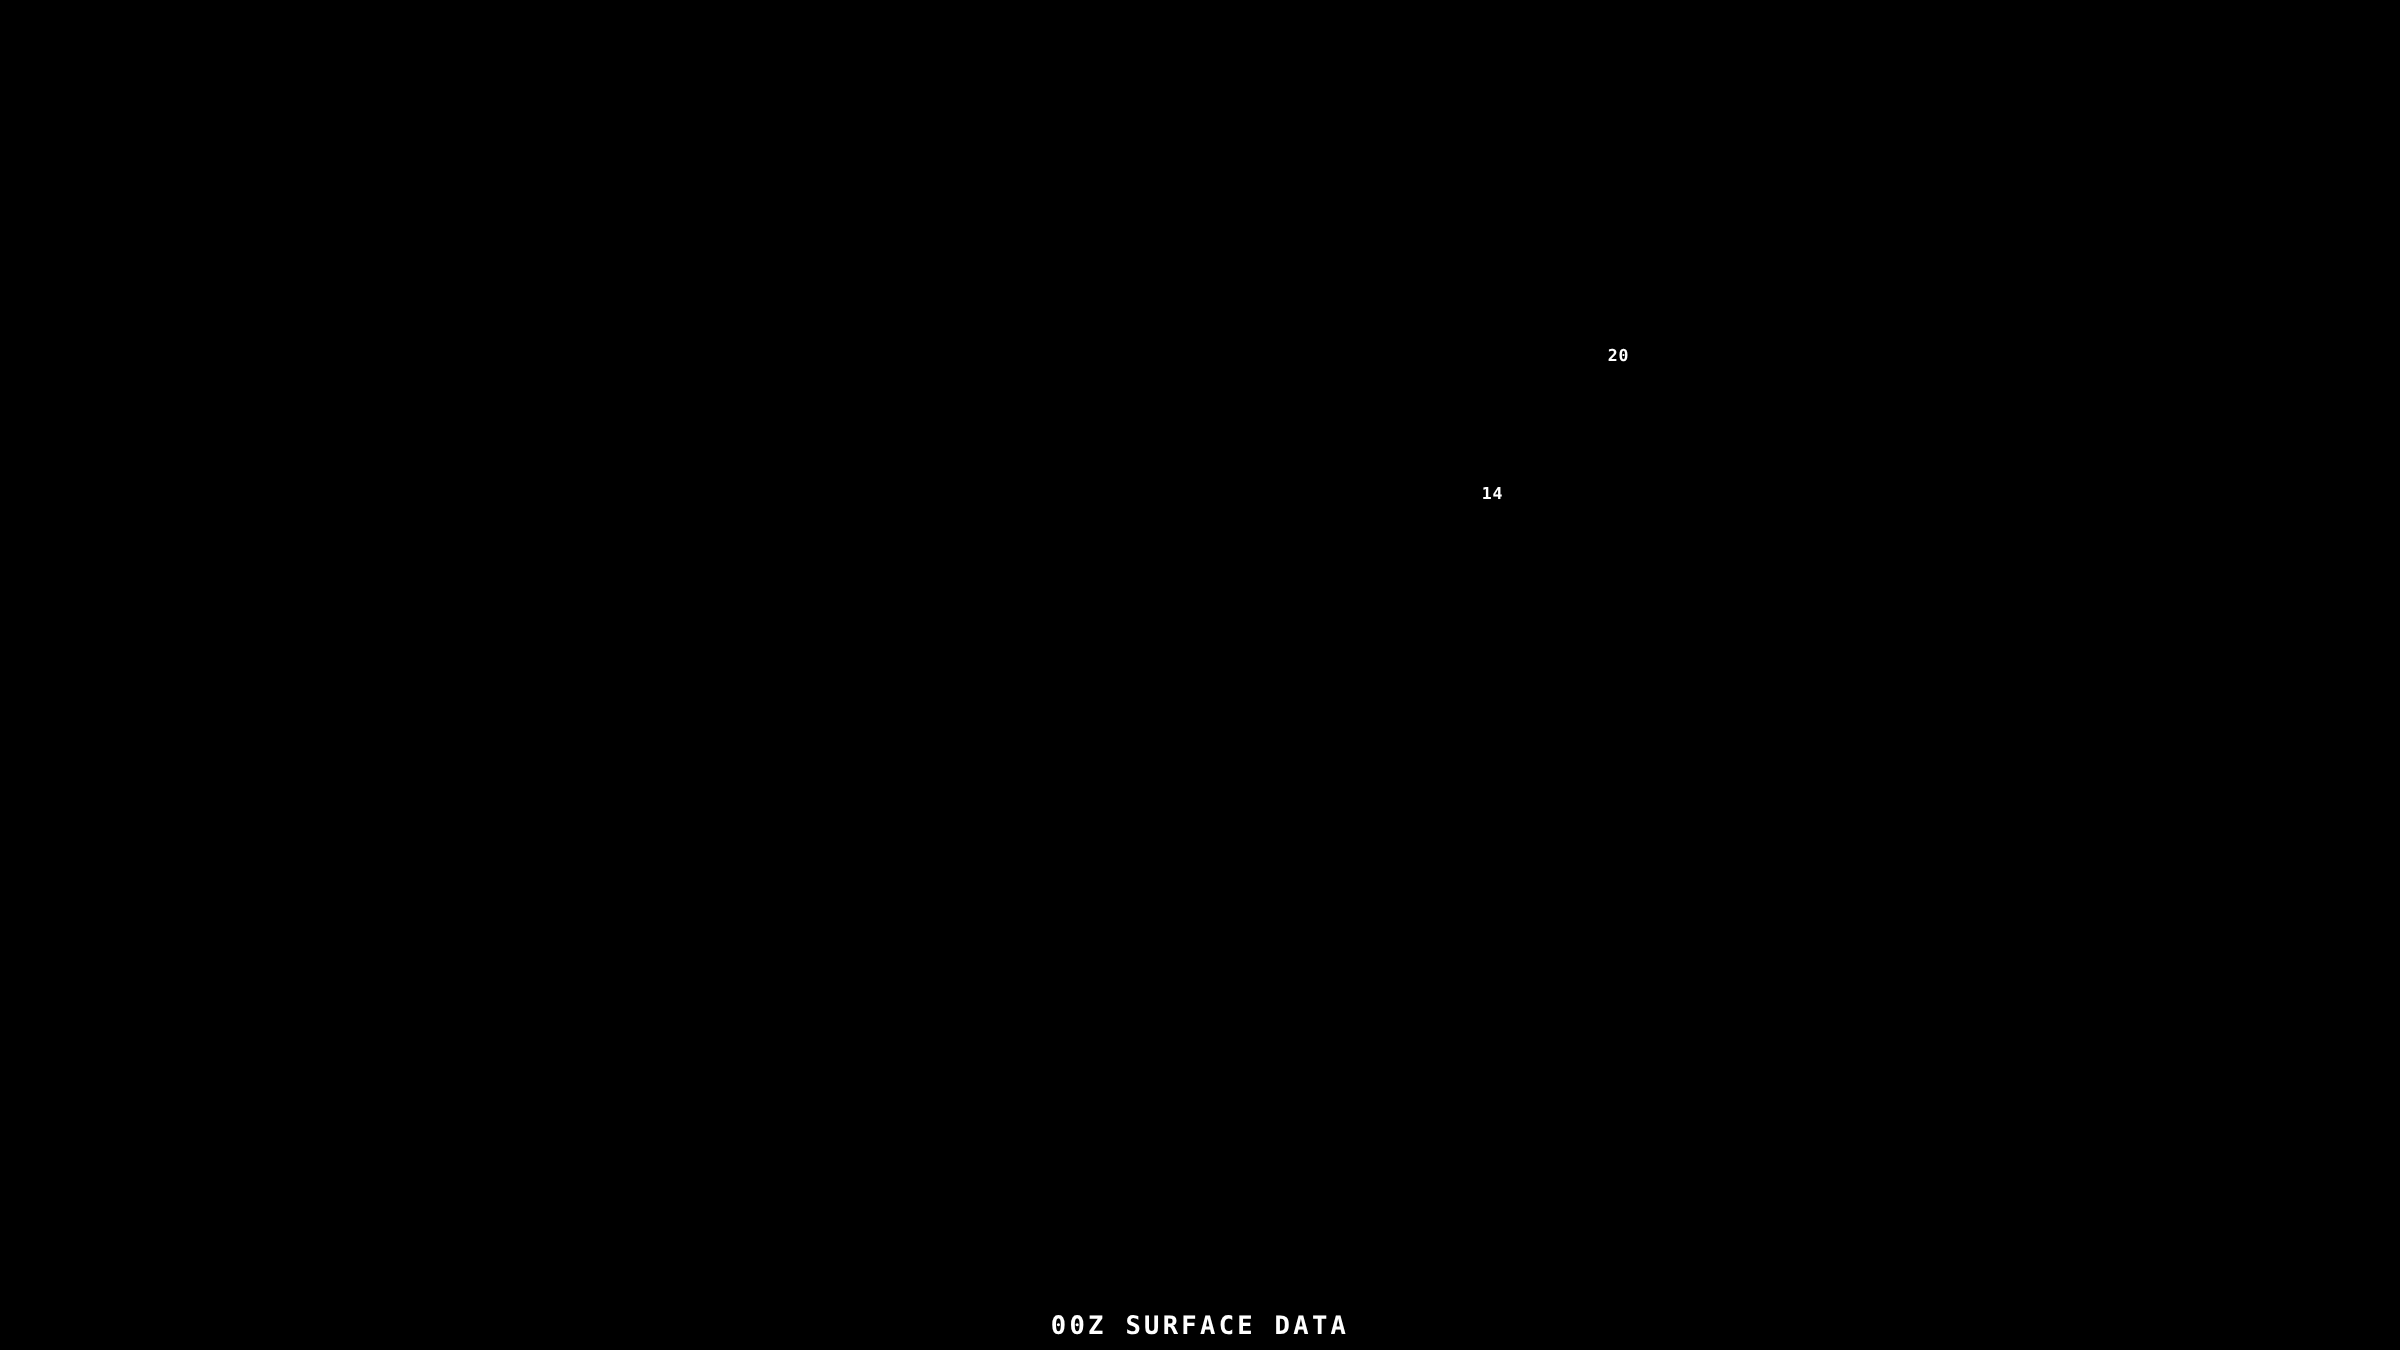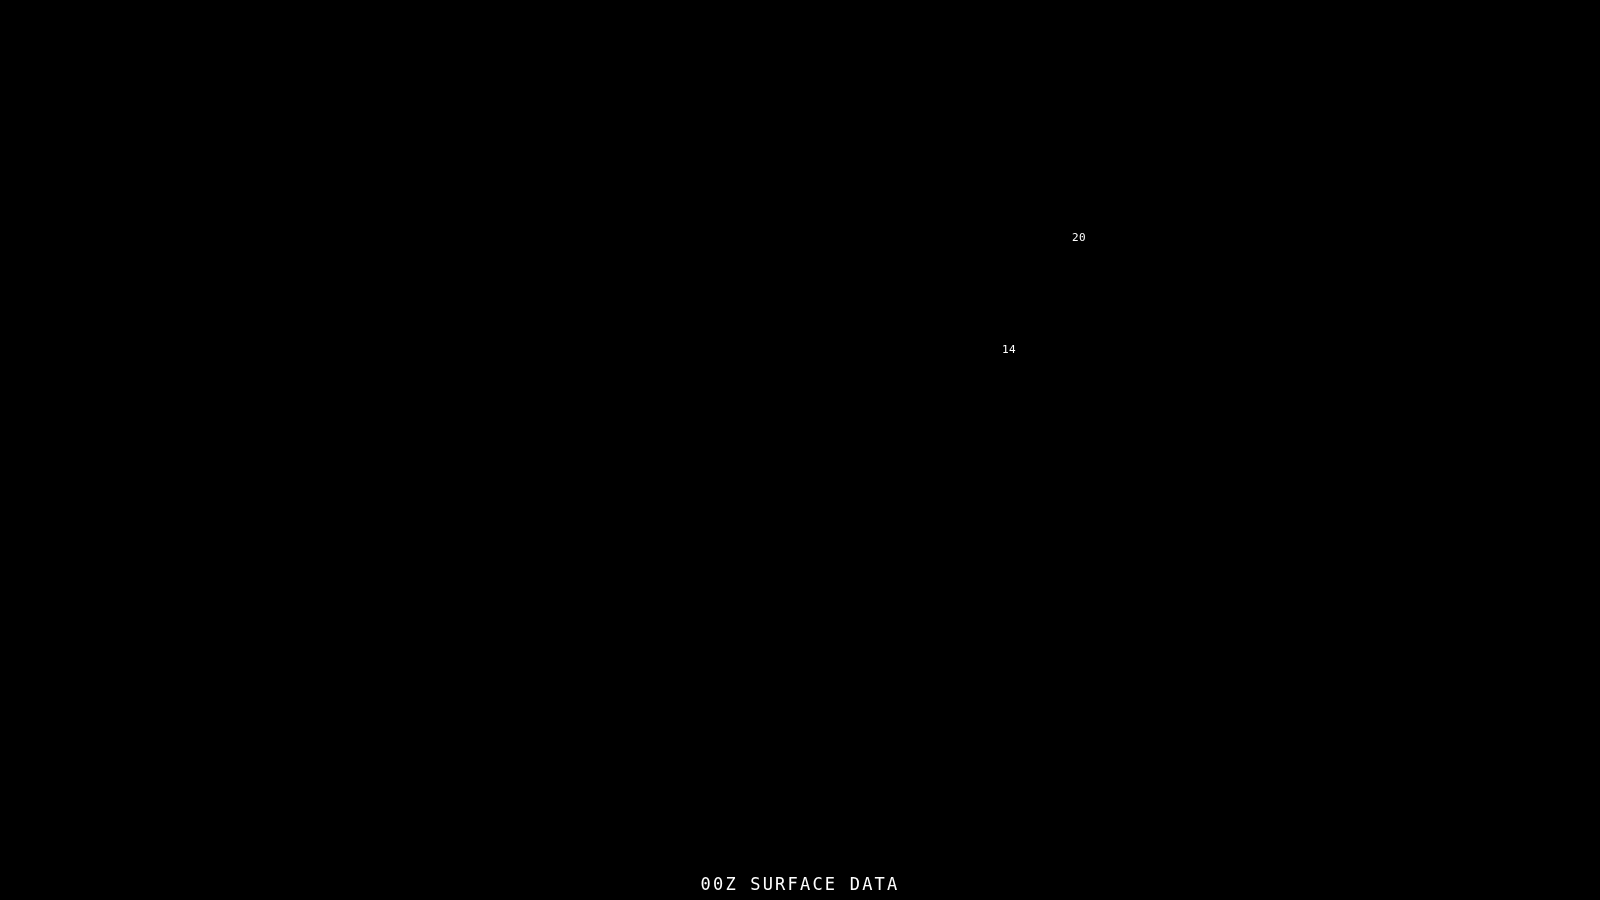--- a/index.html
+++ b/index.html
@@ -7,20 +7,21 @@
     padding: 0;
     background: #000000;
   }
   #screen {
     position: relative;
     width: 1600px;
     height: 900px;
     background: #701a75;
     overflow: hidden;
     font-family: "DejaVu Sans Mono", monospace;
+    font-weight: bold;
   }
   .map-canvas {
     position: absolute;
     inset: 0;
     background: #000000;
   }
   .station-ob {
     position: absolute;
     color: #ffffff;
     font-family: "DejaVu Sans Mono", monospace;
@@ -44,17 +45,17 @@
 </style>
 </head>
 <body>
 
 <div id="screen">
 
   <div class="map-canvas"></div>
 
   <div class="station-ob" style="left:1079px; top:237px;">20</div>
 
-  <div class="station-ob" style="left:995px; top:349px;margin-left:14px;">14</div>
+  <div class="station-ob" style="left:995px; top:329px;">14</div>
 
   <div class="caption" style="top:878px;">00Z SURFACE DATA</div>
 
 </div>
 
 </body></html>

